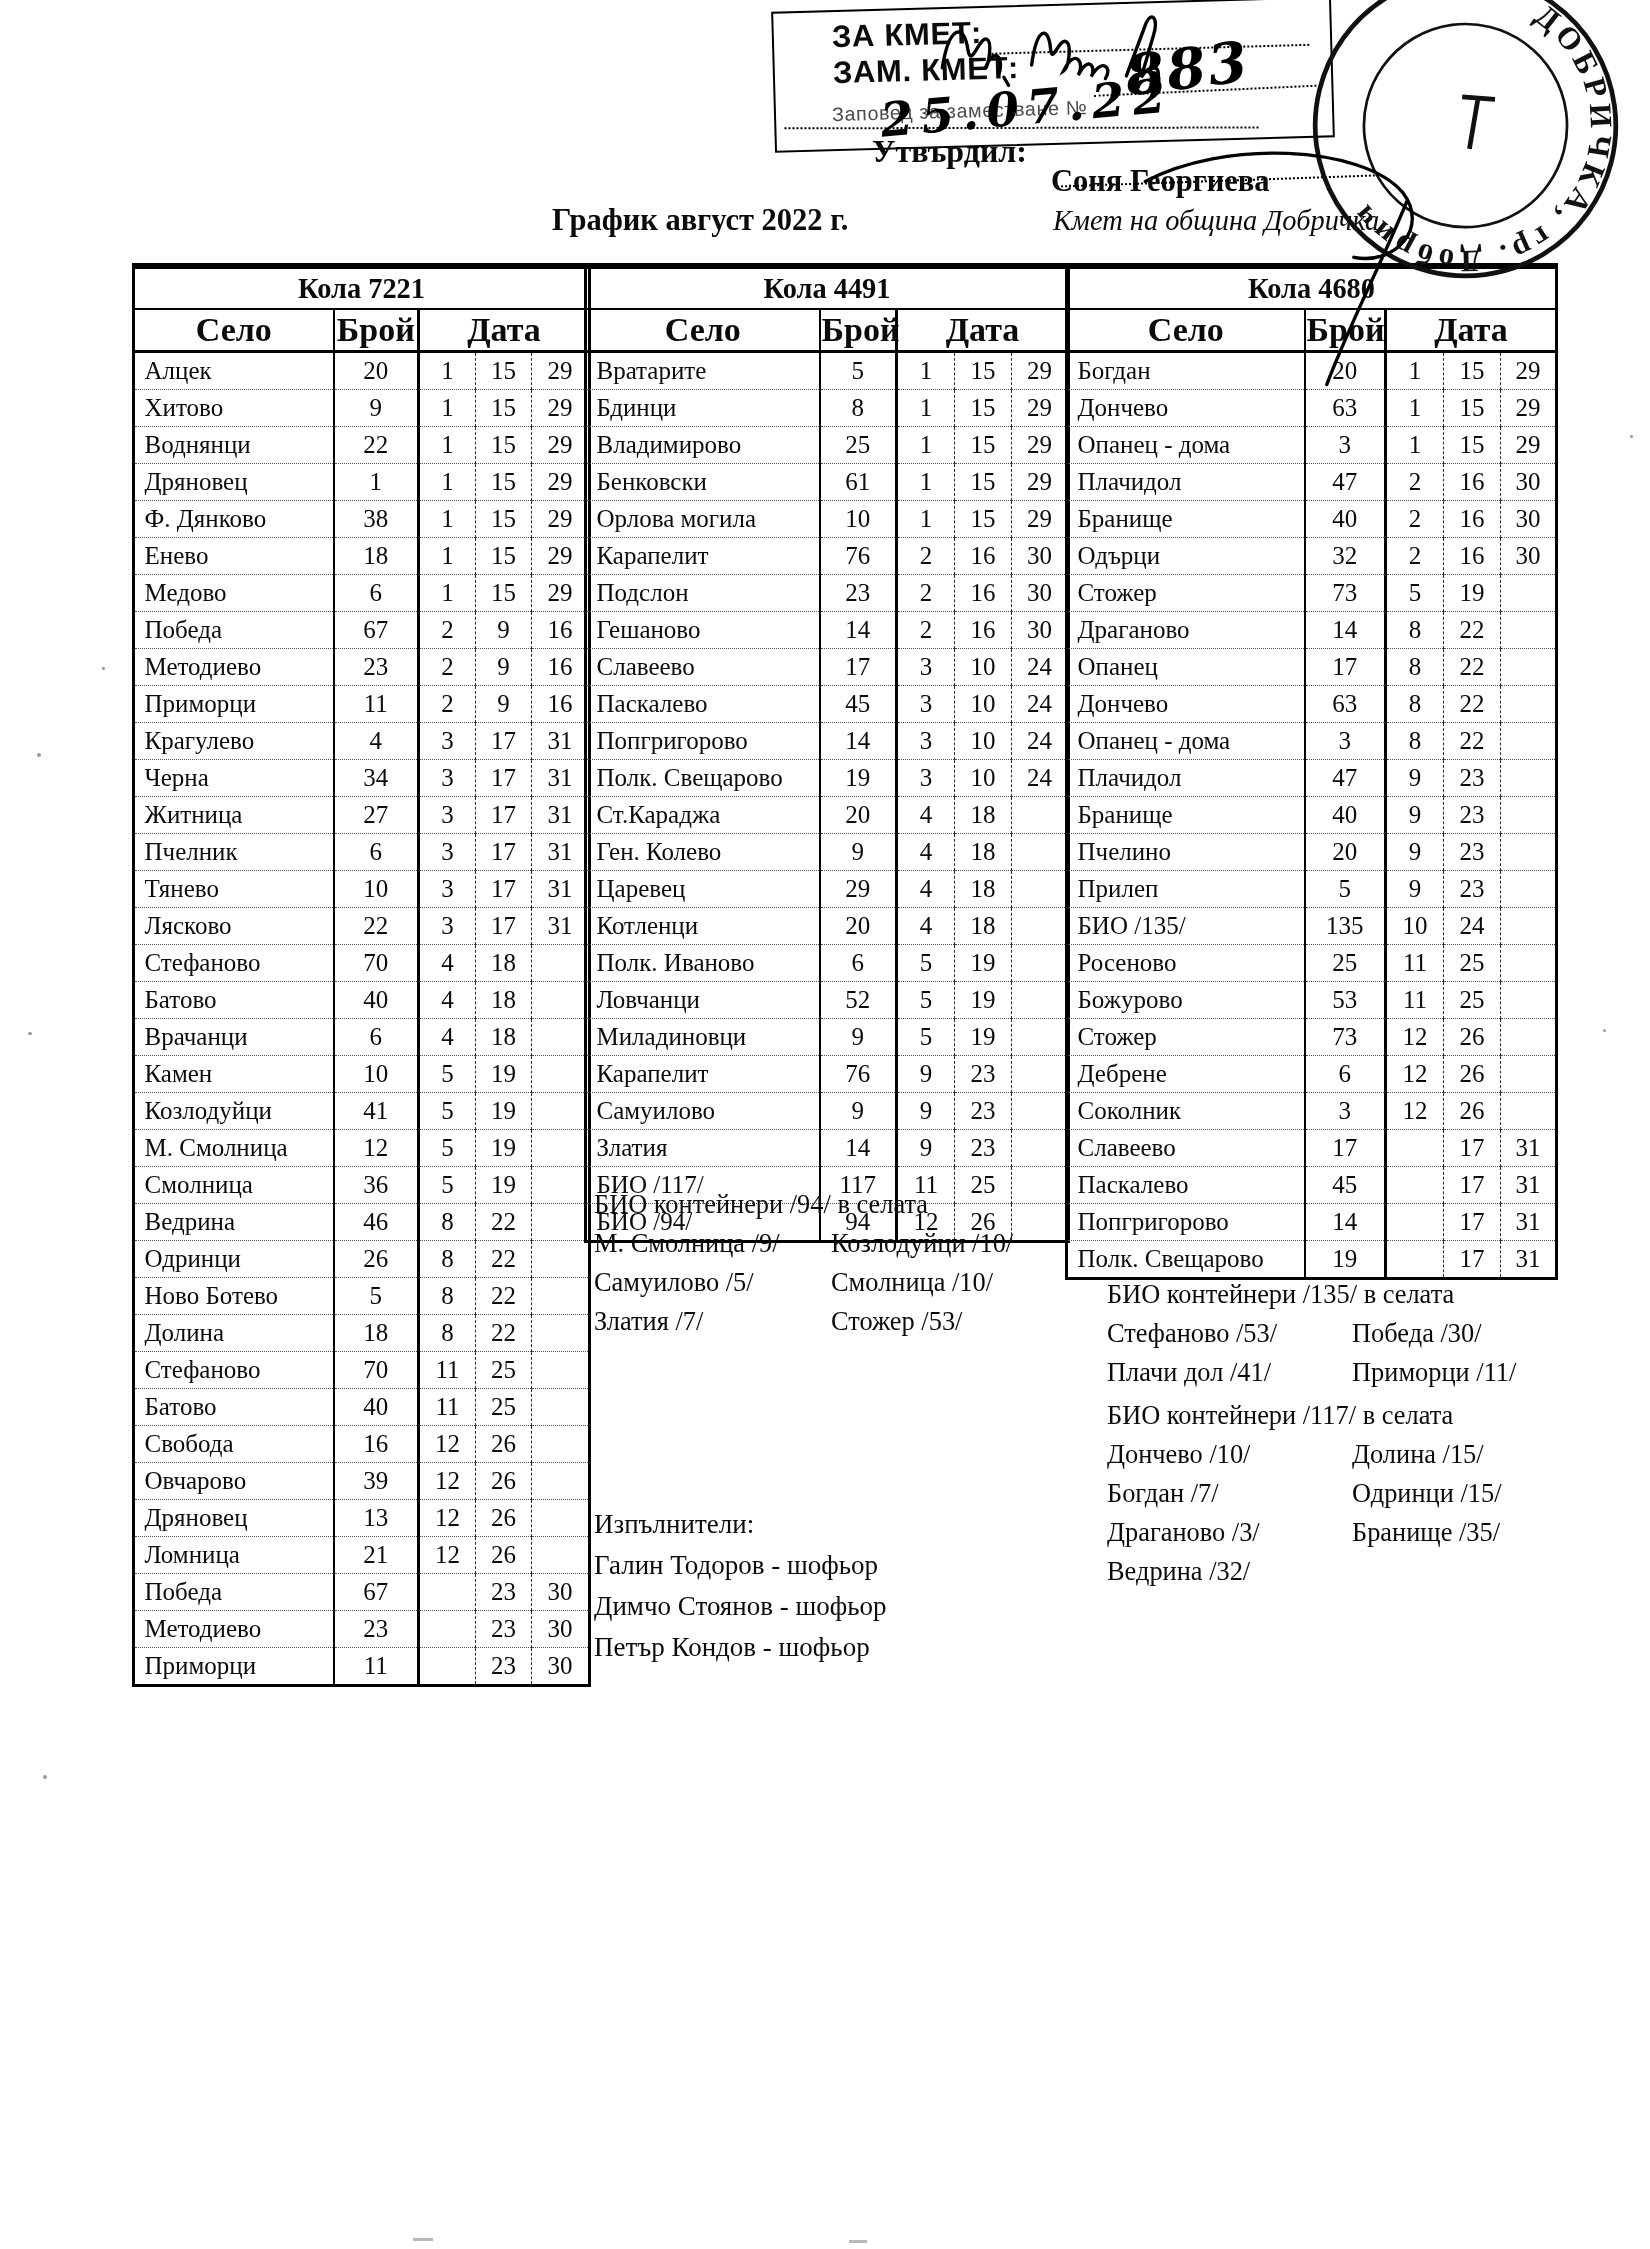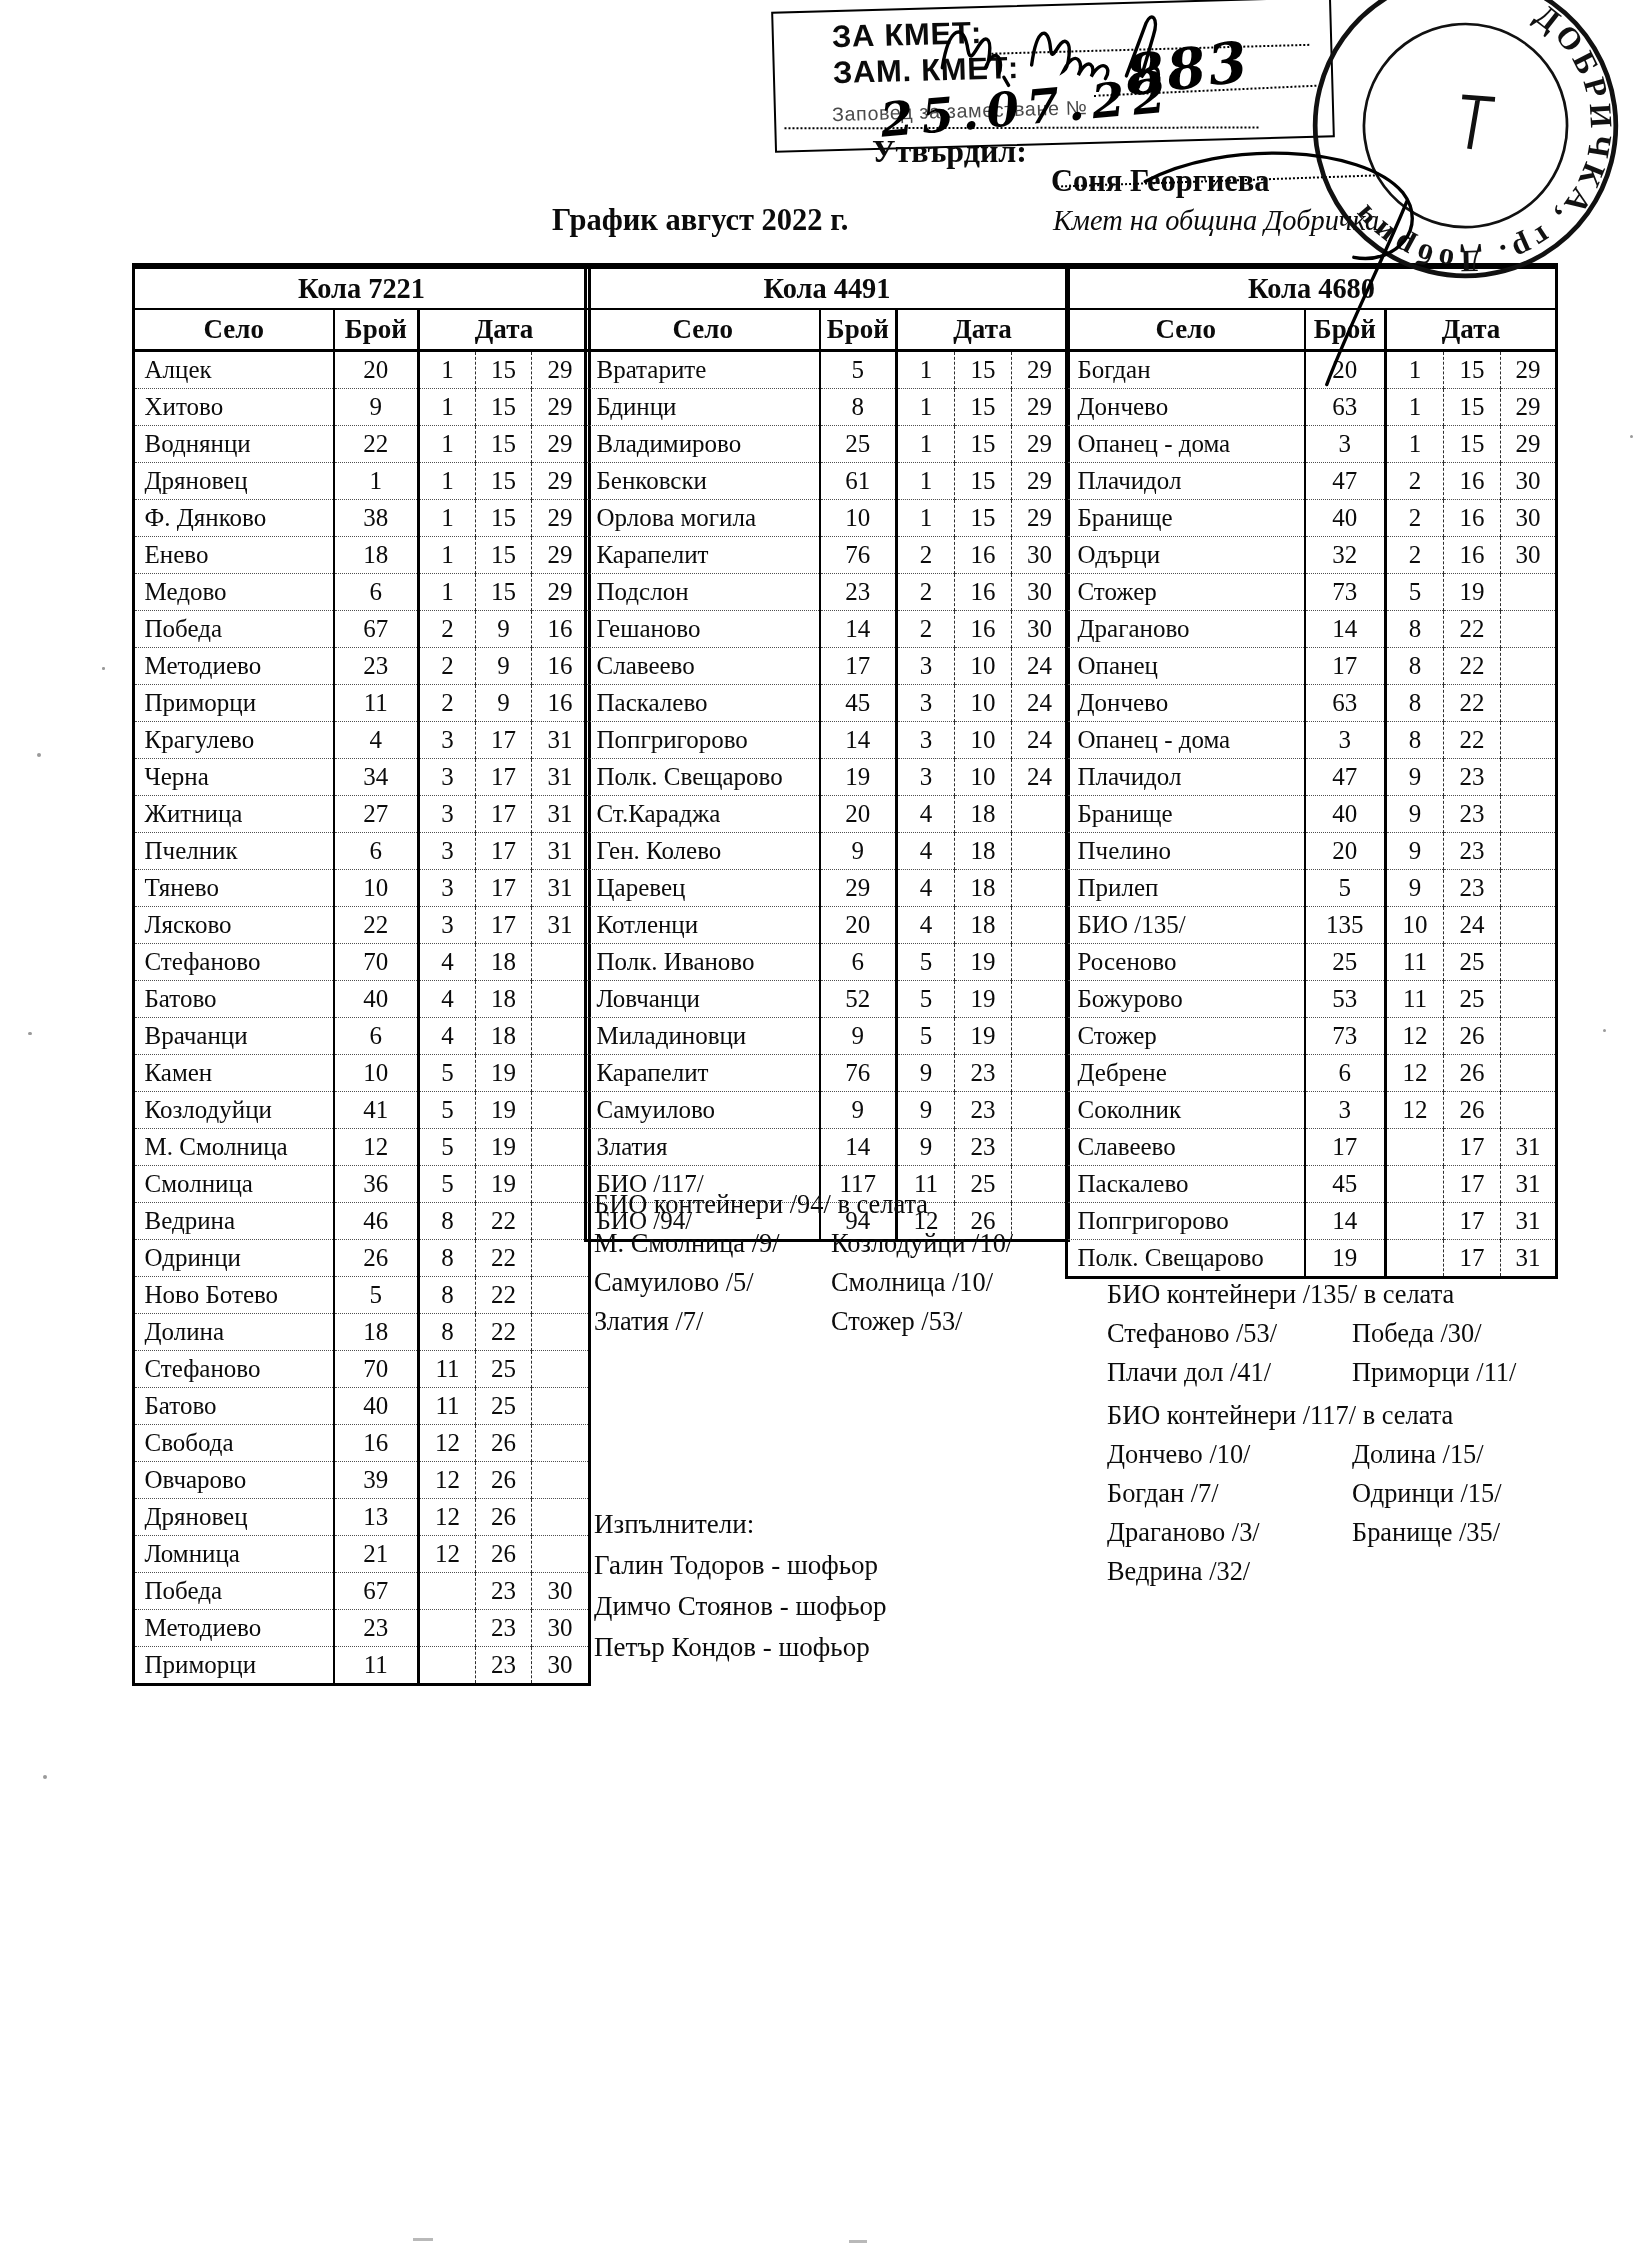--- a/index.html
+++ b/index.html
@@ -23,21 +23,21 @@
   .approver{position:absolute;left:1051px;top:164px;font-size:30.5px;font-weight:bold;white-space:nowrap;}
   .role{position:absolute;left:1053px;top:205px;font-size:28.4px;font-style:italic;white-space:nowrap;}
   .doc-title{position:absolute;left:552px;top:203px;font-size:30.5px;font-weight:bold;white-space:nowrap;}
   
   table.grp{position:absolute;top:263px;border-collapse:collapse;table-layout:fixed;background:transparent;
     border:3.4px solid #000;border-top-width:6.1px;}
   #t1{left:132px;width:455px;}
   #t2{left:584px;width:483px;}
   #t3{left:1065px;width:490px;}
   table.grp thead tr.vr th{height:37px;font-size:28.4px;font-weight:bold;text-align:center;border-bottom:2.7px solid #000;margin-top:24px;}
-  table.grp thead tr.cr th{height:37px;font-size:27px;font-weight:bold;text-align:center;border-bottom:3.4px solid #000;}
+  table.grp thead tr.cr th{height:37px;font-size:34px;font-weight:bold;text-align:center;border-bottom:3.4px solid #000;}
   th.coln{border-left:2.7px solid #000;border-right:3.4px solid #000;}
   table.grp td{height:34px;font-size:25px;border-bottom:1.4px dotted #4f4f4f;overflow:hidden;white-space:nowrap;}
   td.v{text-align:left;padding-left:9.5px;border-right:2.7px solid #000;}
   td.n{text-align:center;border-right:3.4px solid #000;}
   td.d{text-align:center;}
   td.d1,td.d2{border-right:1.4px dashed #2e2e2e;}
   table.grp tbody tr:last-child td{border-bottom:none;}
   
   .notes{position:absolute;font-size:26.4px;line-height:39px;white-space:nowrap;}
   .notes-title{font-size:26.4px;}

